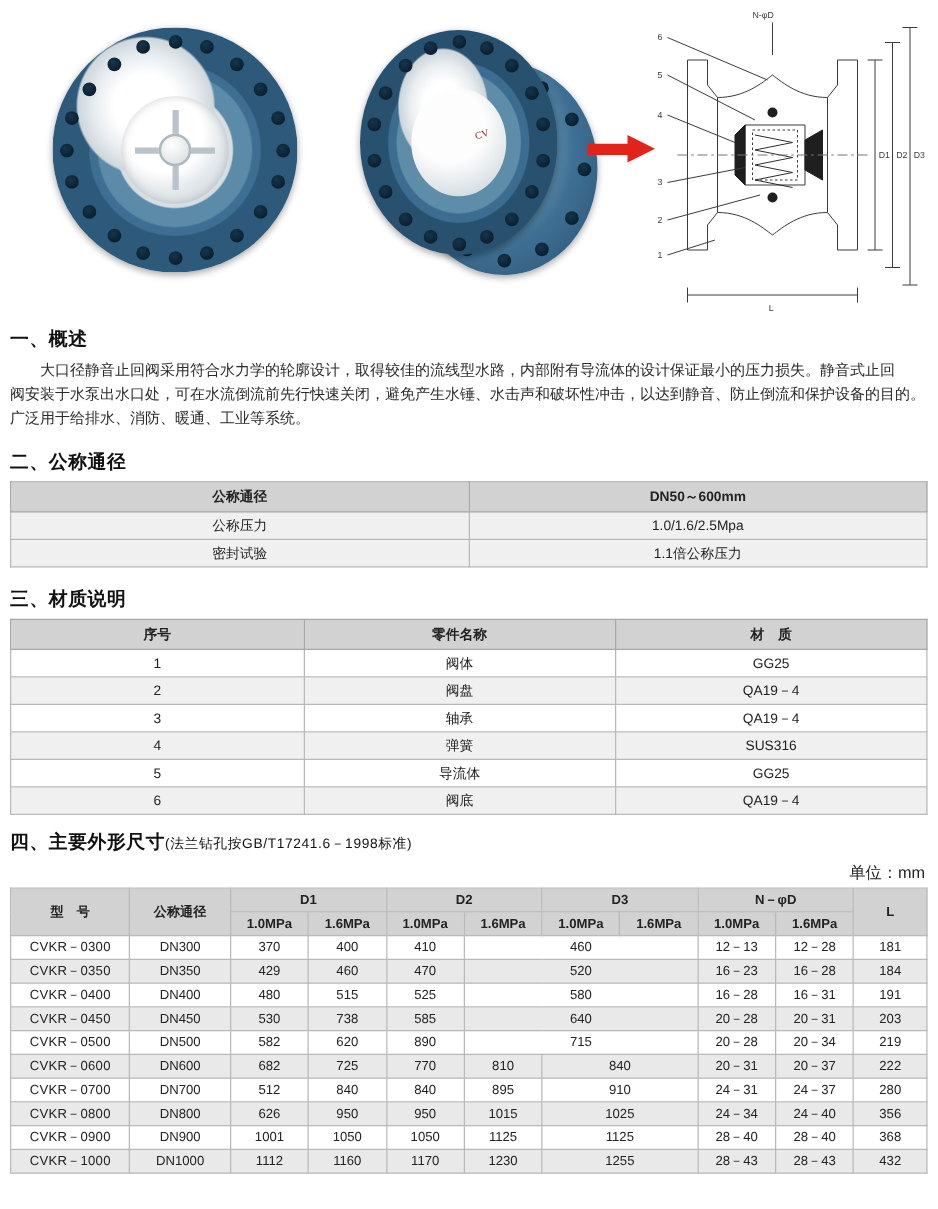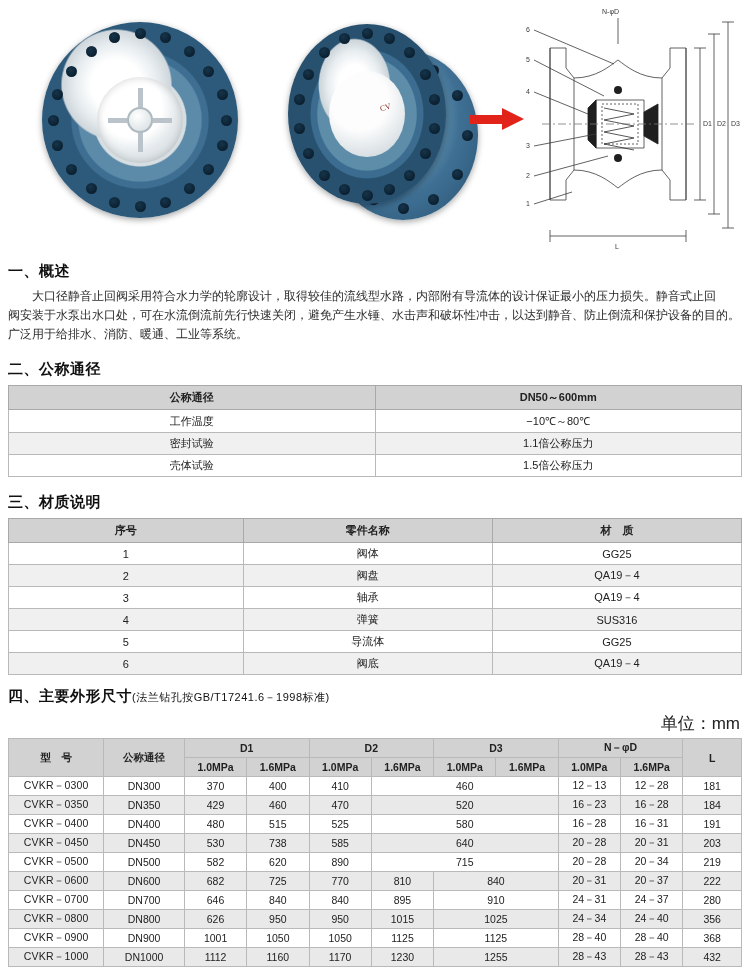--- a/index.html
+++ b/index.html
@@ -140,21 +140,21 @@
 
   #dim-table { font-size: 10.5px; }
   #dim-table td, #dim-table th { padding: 2px 1px; height: 19px; }
   #dim-table .hdr { background: #d2d2d2; font-weight: bold; }
   #dim-table .gray { background: #e9e9e9; }
   #dim-table .wht { background: #ffffff; }
   #dim-table .model { font-family: "Liberation Sans", sans-serif; letter-spacing: .2px; }
 
   .units {
     text-align: right;
-    font-size: 17px;
+    font-size: 13px;
     margin: 0 10px 3px 12px;
     color: #222;
   }
   .sp12 { height: 12px; }
   .sp16 { height: 16px; }
 </style>
 </head>
 <body>
 
 <div class="hero">
@@ -304,31 +304,27 @@
 
 <div class="sp16"></div>
 
 <div class="sec-h">二、公称通径</div>
 <table id="tech-table">
   <tbody>
     <tr class="t-head">
       <td style="width:50%">公称通径</td>
       <td style="width:50%">DN50～600mm</td>
     </tr>
-    <tr class="zebra-b">
-      <td>工作温度</td>
-      <td>−10℃～80℃</td>
+    <tr class="zebra-a">
+      <td>公称压力</td>
+      <td>1.0/1.6/2.5Mpa</td>
     </tr>
     <tr class="zebra-a">
       <td>密封试验</td>
       <td>1.1倍公称压力</td>
-    </tr>
-    <tr class="zebra-b">
-      <td>壳体试验</td>
-      <td>1.5倍公称压力</td>
     </tr>
   </tbody>
 </table>
 
 <div class="sp16"></div>
 
 <div class="sec-h">三、材质说明</div>
 <table id="mat-table">
   <tbody>
     <tr class="t-head">
@@ -461,21 +457,21 @@
       <td>770</td>
       <td>810</td>
       <td colspan="2">840</td>
       <td>20－31</td>
       <td>20－37</td>
       <td>222</td>
     </tr>
     <tr class="wht">
       <td class="model">CVKR－0700</td>
       <td>DN700</td>
-      <td>646</td>
+      <td>512</td>
       <td>840</td>
       <td>840</td>
       <td>895</td>
       <td colspan="2">910</td>
       <td>24－31</td>
       <td>24－37</td>
       <td>280</td>
     </tr>
     <tr class="gray">
       <td class="model">CVKR－0800</td>

